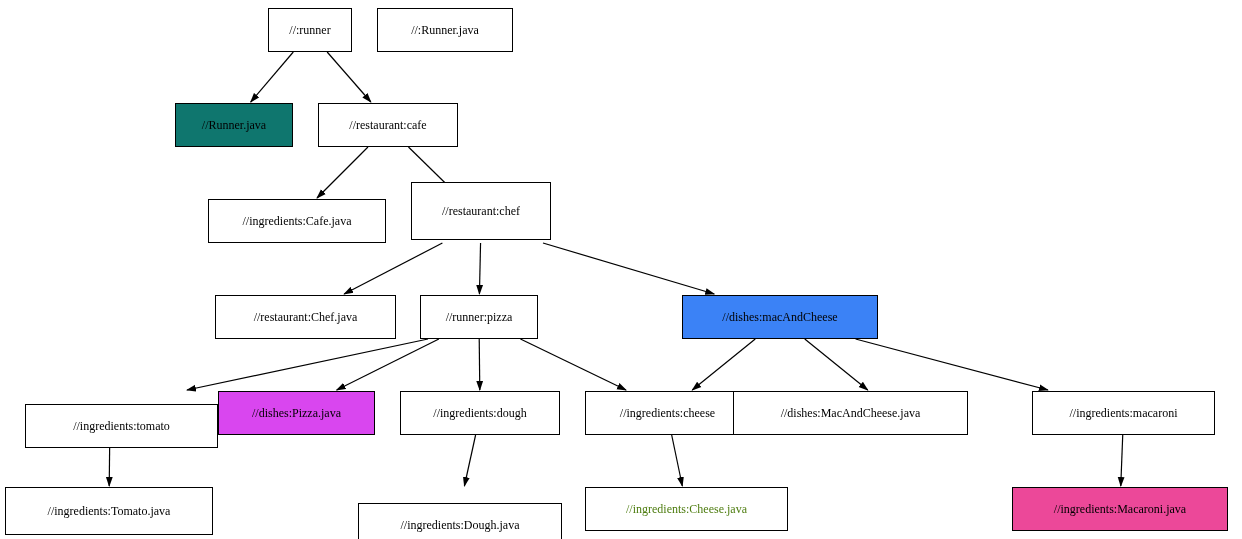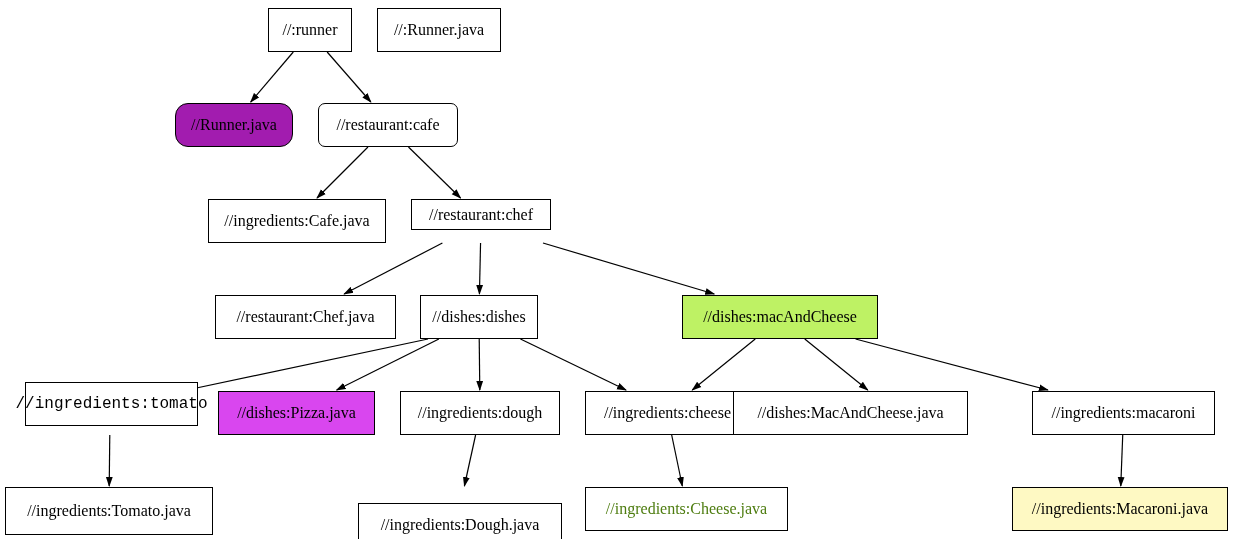--- a/index.html
+++ b/index.html
@@ -23,21 +23,21 @@
     height: 539px;
   }
   .node {
     position: absolute;
     box-sizing: border-box;
     background: #ffffff;
     border: 1px solid #000000;
     display: flex;
     align-items: center;
     justify-content: center;
-    font-size: 16px;
+    font-size: 12px;
     color: #000000;
     white-space: nowrap;
     text-align: center;
   }
 </style>
 </head>
 <body>
 
 <div class="canvas">
   <svg class="edge-layer" width="1242" height="539" viewBox="0 0 1242 539" xmlns="http://www.w3.org/2000/svg">
@@ -62,32 +62,32 @@
         <line x1="804.75" y1="339" x2="867.75" y2="390" stroke="#000000" stroke-width="1.2" marker-end="url(#arrowhead)"></line>
         <line x1="855.57" y1="339" x2="1047.93" y2="390" stroke="#000000" stroke-width="1.2" marker-end="url(#arrowhead)"></line>
         <line x1="109.78" y1="435" x2="109.22" y2="486" stroke="#000000" stroke-width="1.2" marker-end="url(#arrowhead)"></line>
         <line x1="475.6" y1="435" x2="464.4" y2="486" stroke="#000000" stroke-width="1.2" marker-end="url(#arrowhead)"></line>
         <line x1="671.68" y1="435" x2="682.32" y2="486" stroke="#000000" stroke-width="1.2" marker-end="url(#arrowhead)"></line>
         <line x1="1122.73" y1="435" x2="1120.77" y2="486" stroke="#000000" stroke-width="1.2" marker-end="url(#arrowhead)"></line>
       </g>
   </svg>
   <div id="node-layer">
       <div class="node" style="left: 268px; top: 8px; width: 84px; height: 44px; background: rgb(255, 255, 255); border-color: rgb(0, 0, 0); color: rgb(0, 0, 0);">//:runner</div>
-      <div class="node" style="left: 377px; top: 8px; width: 124px; height: 44px; background: rgb(255, 255, 255); border-color: rgb(0, 0, 0); color: rgb(0, 0, 0);">//:Runner.java</div>
-      <div class="node" style="left: 175px; top: 103px; width: 118px; height: 44px; background: #a21caf; border-color: rgb(0, 0, 0); color: rgb(0, 0, 0); border-radius: 13px;">//Runner.java</div>
-      <div class="node" style="left: 318px; top: 103px; width: 140px; height: 44px; background: rgb(255, 255, 255); border-color: rgb(0, 0, 0); color: rgb(0, 0, 0); border-radius: 7px;">//restaurant:cafe</div>
+      <div class="node" style="left: 377px; top: 8px; width: 136px; height: 44px; background: rgb(255, 255, 255); border-color: rgb(0, 0, 0); color: rgb(0, 0, 0);">//:Runner.java</div>
+      <div class="node" style="left: 175px; top: 103px; width: 118px; height: 44px; background: #0f766e; border-color: rgb(0, 0, 0); color: rgb(0, 0, 0);">//Runner.java</div>
+      <div class="node" style="left: 318px; top: 103px; width: 140px; height: 44px; background: rgb(255, 255, 255); border-color: rgb(0, 0, 0); color: rgb(0, 0, 0);">//restaurant:cafe</div>
       <div class="node" style="left: 208px; top: 199px; width: 178px; height: 44px; background: rgb(255, 255, 255); border-color: rgb(0, 0, 0); color: rgb(0, 0, 0);">//ingredients:Cafe.java</div>
-      <div class="node" style="left: 411px; top: 199px; width: 140px; height: 31px; background: rgb(255, 255, 255); border-color: rgb(0, 0, 0); color: rgb(0, 0, 0);">//restaurant:chef</div>
+      <div class="node" style="left: 411px; top: 182px; width: 140px; height: 58px; background: rgb(255, 255, 255); border-color: rgb(0, 0, 0); color: rgb(0, 0, 0);">//restaurant:chef</div>
       <div class="node" style="left: 215px; top: 295px; width: 181px; height: 44px; background: rgb(255, 255, 255); border-color: rgb(0, 0, 0); color: rgb(0, 0, 0);">//restaurant:Chef.java</div>
-      <div class="node" style="left: 420px; top: 295px; width: 118px; height: 44px; background: rgb(255, 255, 255); border-color: rgb(0, 0, 0); color: rgb(0, 0, 0);">//dishes:dishes</div>
-      <div class="node" style="left: 682px; top: 295px; width: 196px; height: 44px; background: #bef264; border-color: rgb(0, 0, 0); color: rgb(0, 0, 0);">//dishes:macAndCheese</div>
-      <div class="node" style="left: 25px; top: 382px; width: 173px; height: 44px; background: rgb(255, 255, 255); border-color: rgb(0, 0, 0); color: rgb(0, 0, 0); font-family: Liberation Mono, monospace;">//ingredients:tomato</div>
+      <div class="node" style="left: 420px; top: 295px; width: 118px; height: 44px; background: rgb(255, 255, 255); border-color: rgb(0, 0, 0); color: rgb(0, 0, 0);">//runner:pizza</div>
+      <div class="node" style="left: 682px; top: 295px; width: 196px; height: 44px; background: #3b82f6; border-color: rgb(0, 0, 0); color: rgb(0, 0, 0);">//dishes:macAndCheese</div>
+      <div class="node" style="left: 25px; top: 404px; width: 193px; height: 44px; background: rgb(255, 255, 255); border-color: rgb(0, 0, 0); color: rgb(0, 0, 0);">//ingredients:tomato</div>
       <div class="node" style="left: 218px; top: 391px; width: 157px; height: 44px; background: #d946ef; border-color: rgb(0, 0, 0); color: rgb(0, 0, 0);">//dishes:Pizza.java</div>
       <div class="node" style="left: 400px; top: 391px; width: 160px; height: 44px; background: rgb(255, 255, 255); border-color: rgb(0, 0, 0); color: rgb(0, 0, 0); text-align: right;">//ingredients:dough</div>
       <div class="node" style="left: 585px; top: 391px; width: 165px; height: 44px; background: rgb(255, 255, 255); border-color: rgb(0, 0, 0); color: rgb(0, 0, 0);">//ingredients:cheese</div>
       <div class="node" style="left: 733px; top: 391px; width: 235px; height: 44px; background: rgb(255, 255, 255); border-color: rgb(0, 0, 0); color: rgb(0, 0, 0);">//dishes:MacAndCheese.java</div>
       <div class="node" style="left: 1032px; top: 391px; width: 183px; height: 44px; background: rgb(255, 255, 255); border-color: rgb(0, 0, 0); color: rgb(0, 0, 0);">//ingredients:macaroni</div>
       <div class="node" style="left: 5px; top: 487px; width: 208px; height: 48px; background: rgb(255, 255, 255); border-color: rgb(0, 0, 0); color: rgb(0, 0, 0);">//ingredients:Tomato.java</div>
       <div class="node" style="left: 358px; top: 487px; width: 204px; height: 44px; background: rgb(255, 255, 255); border-color: rgb(0, 0, 0); color: rgb(0, 0, 0); margin-top: 16px;">//ingredients:Dough.java</div>
       <div class="node" style="left: 585px; top: 487px; width: 203px; height: 44px; background: rgb(255, 255, 255); border-color: rgb(0, 0, 0); color: #4d7c0f;">//ingredients:Cheese.java</div>
-      <div class="node" style="left: 1012px; top: 487px; width: 216px; height: 44px; background: #fef9c3; border-color: rgb(0, 0, 0); color: rgb(0, 0, 0);">//ingredients:Macaroni.java</div>
+      <div class="node" style="left: 1012px; top: 487px; width: 216px; height: 44px; background: #ec4899; border-color: rgb(0, 0, 0); color: rgb(0, 0, 0);">//ingredients:Macaroni.java</div>
     </div>
 </div>
 
 </body></html>

